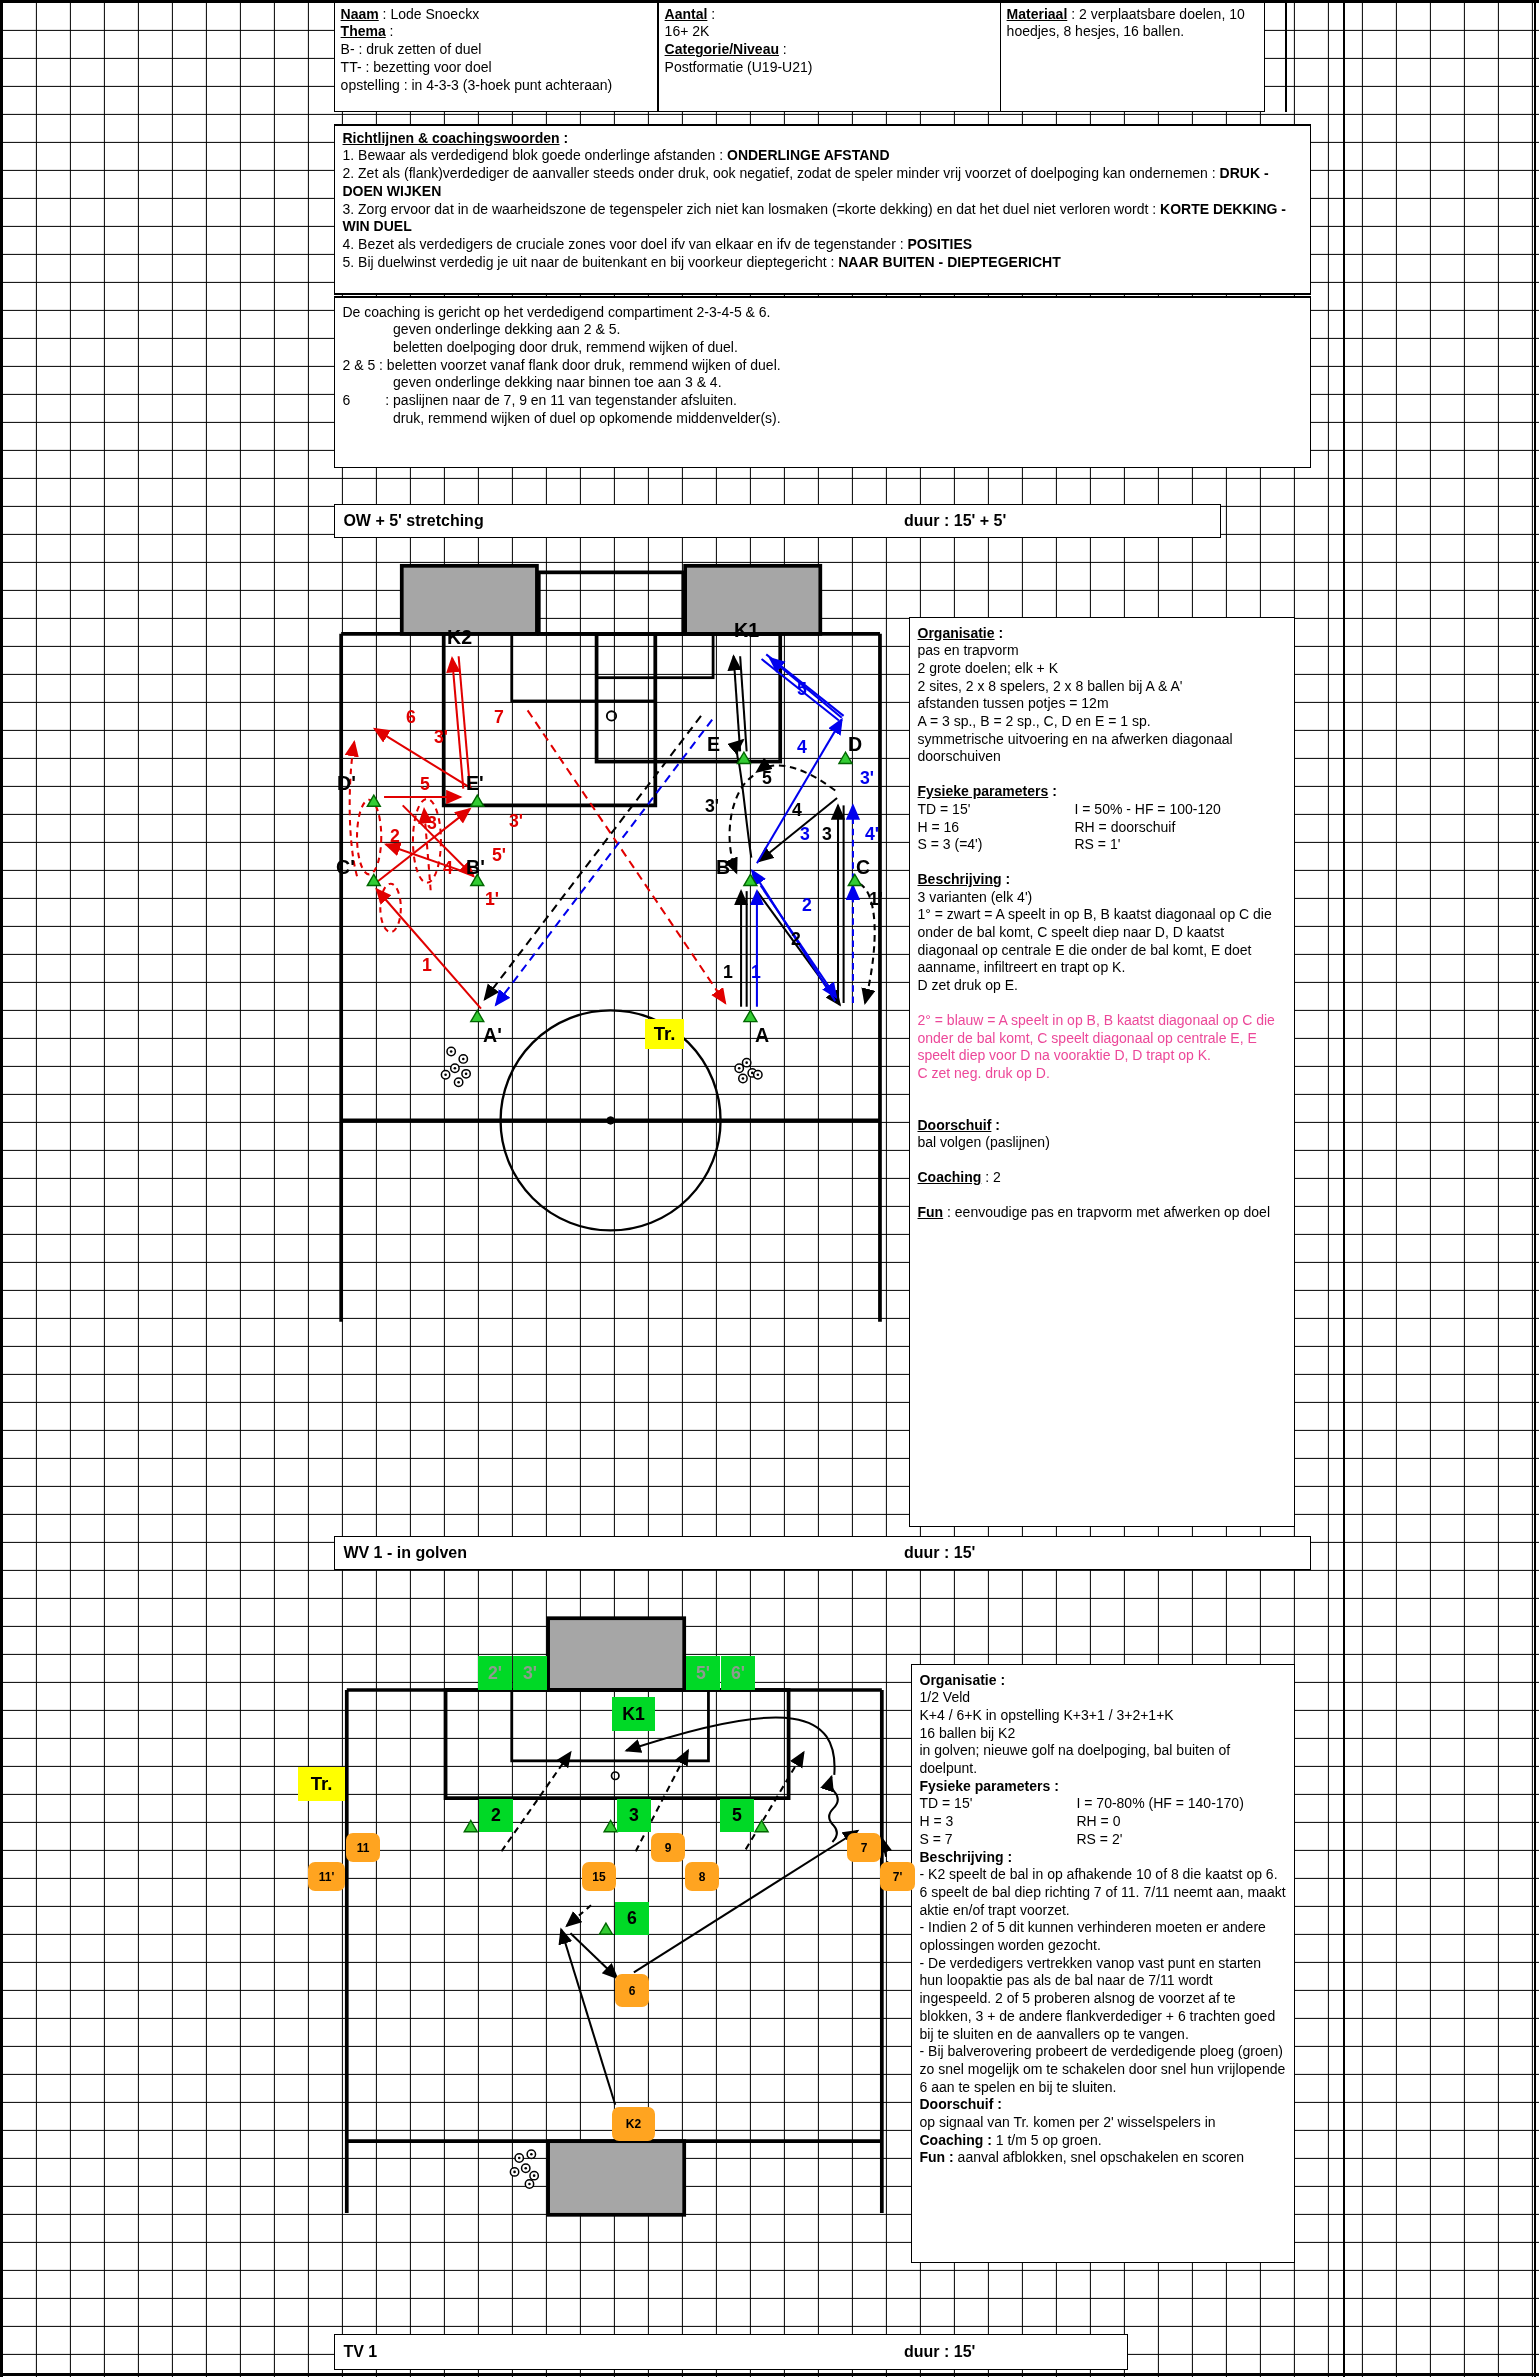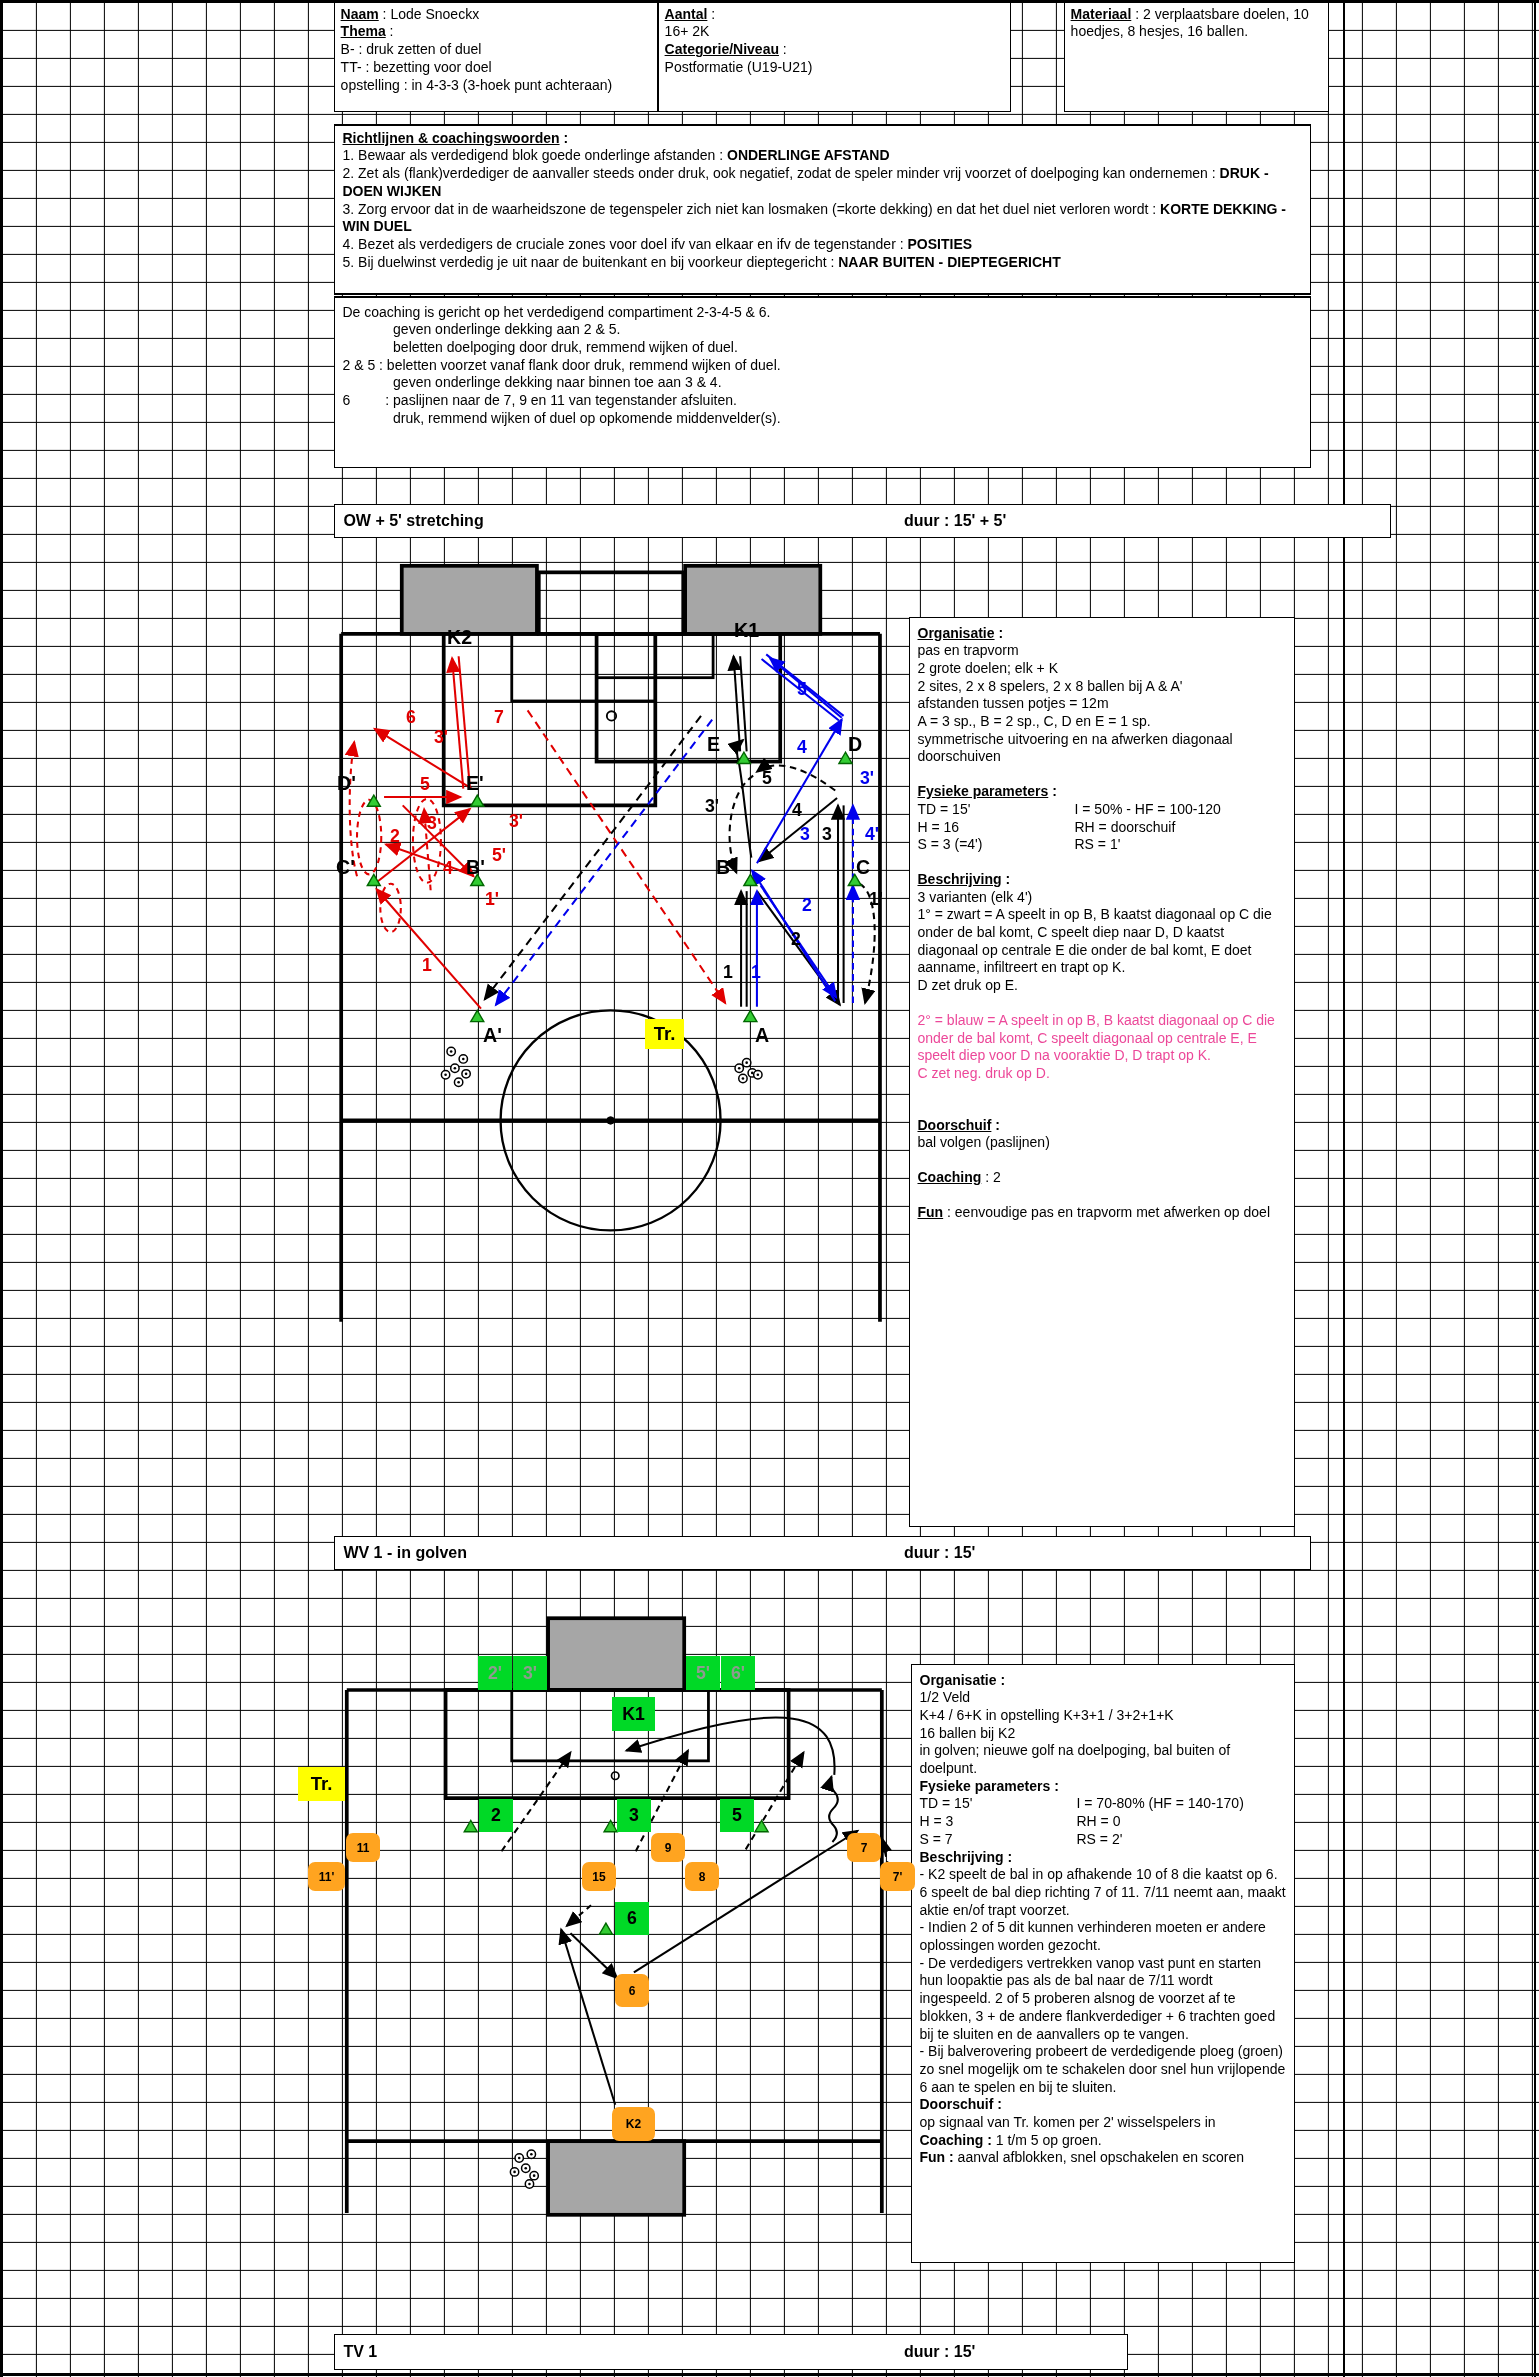--- a/index.html
+++ b/index.html
@@ -57,21 +57,21 @@
     <div>B- : druk zetten of duel</div>
     <div>TT- : bezetting voor doel</div>
     <div>opstelling : in 4-3-3 (3-hoek punt achteraan)</div>
   </div>
   <div class="whitebox txt" style="left:658px;top:1.9px;width:353px;height:110px;padding:2.8px 5.6px;">
     <div><span class="bu">Aantal</span><span> :</span></div>
     <div>16+ 2K</div>
     <div><span class="bu">Categorie/Niveau</span><span> :</span></div>
     <div>Postformatie (U19-U21)</div>
   </div>
-  <div class="whitebox txt" style="left:1064px;top:1.9px;width:265px;height:110px;padding:2.8px 5.6px;">
+  <div class="whitebox txt" style="left:1000px;top:1.9px;width:265px;height:110px;padding:2.8px 5.6px;">
     <div><span class="bu">Materiaal</span><span> : 2 verplaatsbare doelen, 10 hoedjes, 8 hesjes, 16 ballen.</span></div>
   </div>
 
   <div class="whitebox txt" style="left:334px;top:124px;width:977px;height:171px;border-top-width:2.8px;border-bottom-width:2.8px;padding:3.7px 7.5px;">
     <div><span class="bu">Richtlijnen &amp; coachingswoorden</span><span class="b"> :</span></div>
     <div><span>1. Bewaar als verdedigend blok goede onderlinge afstanden : </span><span class="b">ONDERLINGE AFSTAND</span></div>
     <div><span>2. Zet als (flank)verdediger de aanvaller steeds onder druk, ook negatief, zodat de speler minder vrij voorzet of doelpoging kan ondernemen : </span><span class="b">DRUK - DOEN WIJKEN</span></div>
     <div><span>3. Zorg ervoor dat in de waarheidszone de tegenspeler zich niet kan losmaken (=korte dekking) en dat het duel niet verloren wordt : </span><span class="b">KORTE DEKKING - WIN DUEL</span></div>
     <div><span>4. Bezet als verdedigers de cruciale zones voor doel ifv van elkaar en ifv de tegenstander : </span><span class="b">POSITIES</span></div>
     <div><span>5. Bij duelwinst verdedig je uit naar de buitenkant en bij voorkeur dieptegericht : </span><span class="b">NAAR BUITEN - DIEPTEGERICHT</span></div>
@@ -80,21 +80,21 @@
   <div class="whitebox txt" style="left:334px;top:296px;width:977px;height:172px;border-top-width:2.8px;padding:5.6px 7.5px;">
     <div class="pre">De coaching is gericht op het verdedigend compartiment 2-3-4-5 &amp; 6.</div>
     <div class="pre">             geven onderlinge dekking aan 2 &amp; 5.</div>
     <div class="pre">             beletten doelpoging door druk, remmend wijken of duel.</div>
     <div class="pre">2 &amp; 5 : beletten voorzet vanaf flank door druk, remmend wijken of duel.</div>
     <div class="pre">             geven onderlinge dekking naar binnen toe aan 3 &amp; 4.</div>
     <div class="pre">6         : paslijnen naar de 7, 9 en 11 van tegenstander afsluiten.</div>
     <div class="pre">             druk, remmend wijken of duel op opkomende middenvelder(s).</div>
   </div>
 
-  <div class="bar" style="left:334px;top:504px;width:1057px;height:34px;">
+  <div class="bar" style="left:334px;top:504px;width:887px;height:34px;">
     <span>OW + 5' stretching</span>
     <span class="duur">duur : 15' + 5'</span>
   </div>
 
   <div class="bar" style="left:334px;top:1536px;width:977px;height:34px;">
     <span>WV 1 - in golven</span>
     <span class="duur">duur : 15'</span>
   </div>
 
   <div class="bar" style="left:334px;top:2334px;width:794px;height:36px;">

